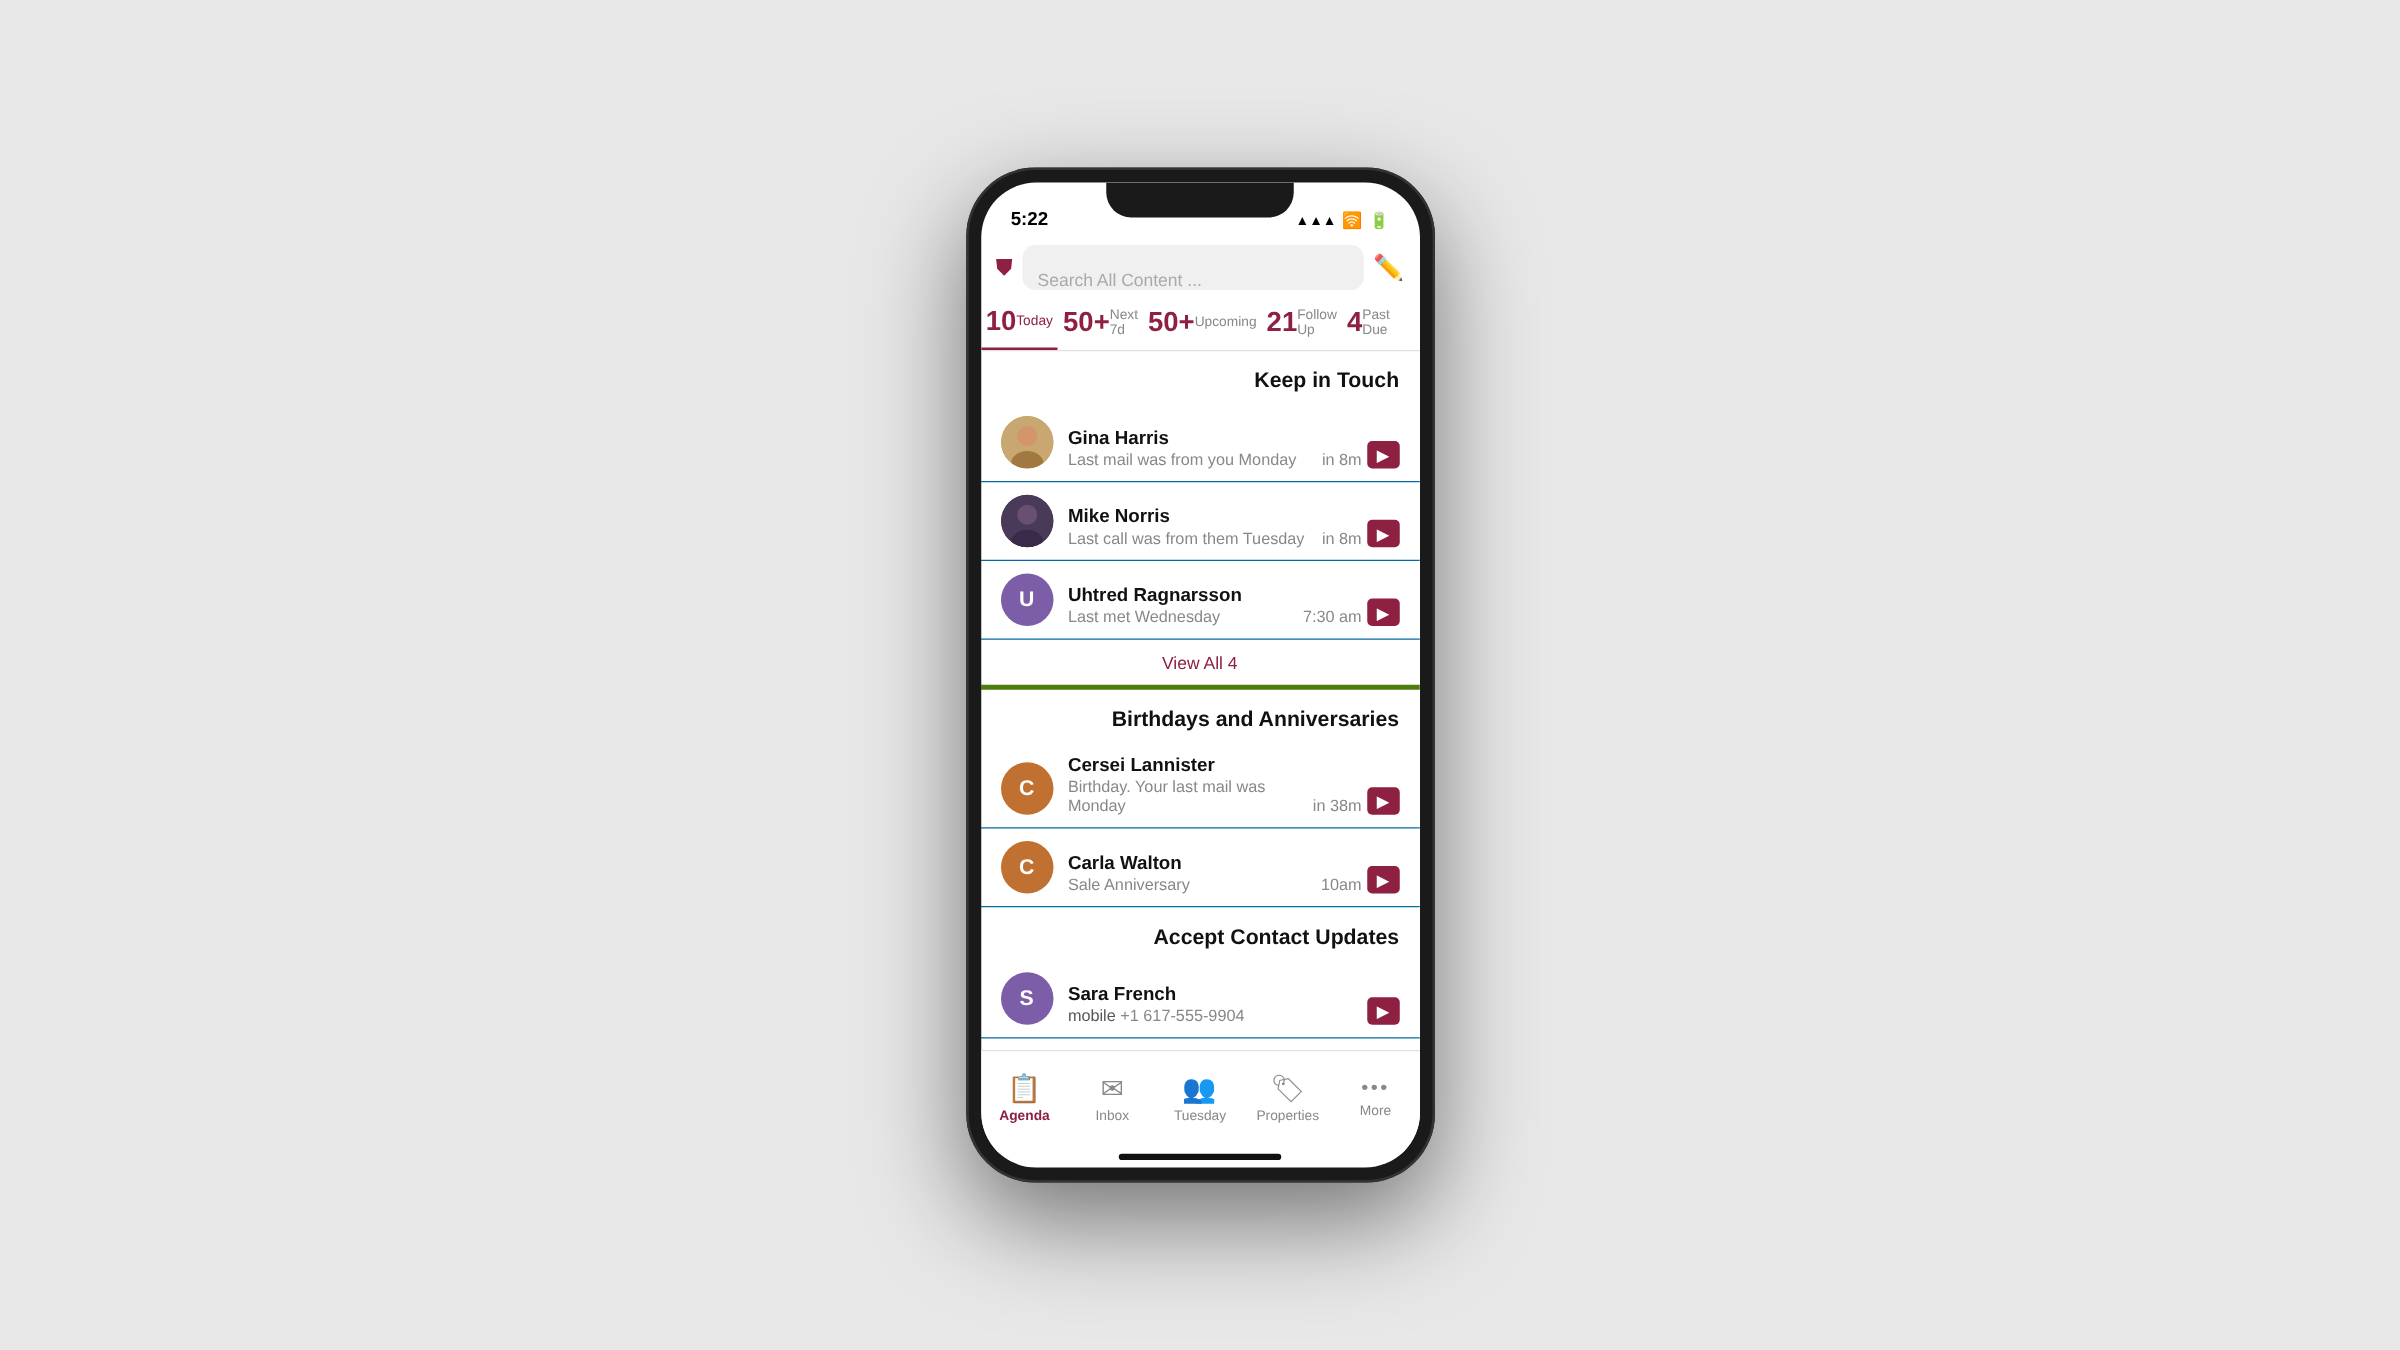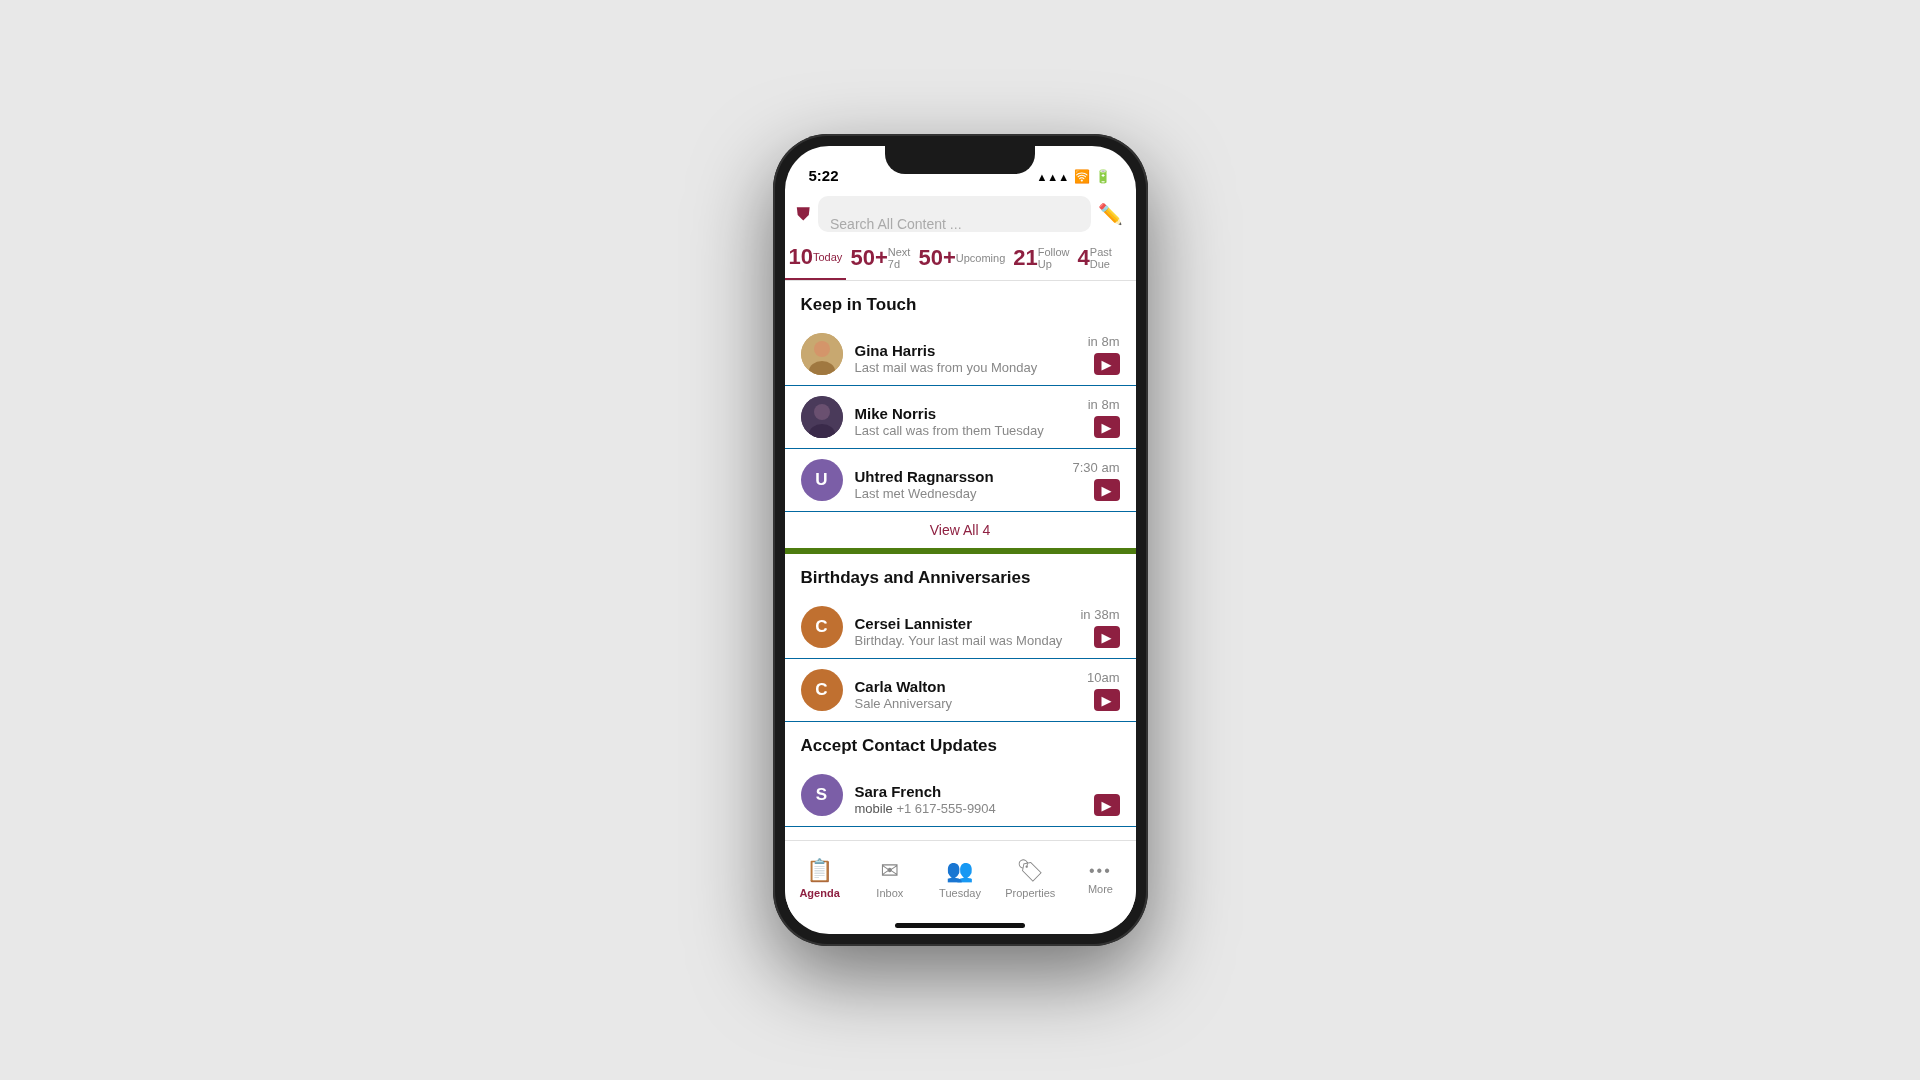--- a/index.html
+++ b/index.html
@@ -101,20 +101,21 @@
       flex: 1;
       overflow-y: auto;
       overflow-x: hidden;
     }
     .scroll-area::-webkit-scrollbar { display: none; }
     .section-header {
       font-size: 17px;
       font-weight: 600;
       color: #111;
       padding: 14px 16px 8px;
+      text-align: right;
     }
     .contact-row {
       display: flex;
       align-items: flex-end;
       padding: 10px 16px;
       border-bottom: 1px solid #0369a1;
       cursor: pointer;
     }
     .avatar {
       width: 42px;
@@ -126,41 +127,41 @@
       font-size: 17px;
       font-weight: 600;
       color: #fff;
       flex-shrink: 0;
       margin-right: 12px;
       overflow: hidden;
     }
     .contact-info { flex: 1; }
     .contact-name { font-size: 15px; font-weight: 600; color: #111; }
     .contact-sub { font-size: 13px; color: #888; margin-top: 1px; }
-    .contact-right { display: flex; flex-direction: column; align-items: flex-end; gap: 4px; }
+    .contact-right { display: flex; flex-direction: row; align-items: flex-end; gap: 4px; }
     .contact-time { font-size: 13px; color: #888; }
     .arrow-btn {
       width: 26px;
       height: 22px;
       background: #8e2041;
       border-radius: 4px;
       display: flex;
       align-items: center;
       justify-content: center;
       color: #fff;
       font-size: 13px;
     }
     .view-all {
       text-align: center;
       padding: 10px;
       color: #8e2041;
       font-size: 14px;
       font-weight: 500;
       cursor: pointer;
-      border-bottom: 6px solid #4d7c0f;
+      border-bottom: 4px solid #4d7c0f;
     }
     .bottom-nav {
       height: 83px;
       border-top: 1px solid #e0e0e0;
       display: flex;
       align-items: center;
       flex-shrink: 0;
       background: #fff;
     }
     .nav-item {

